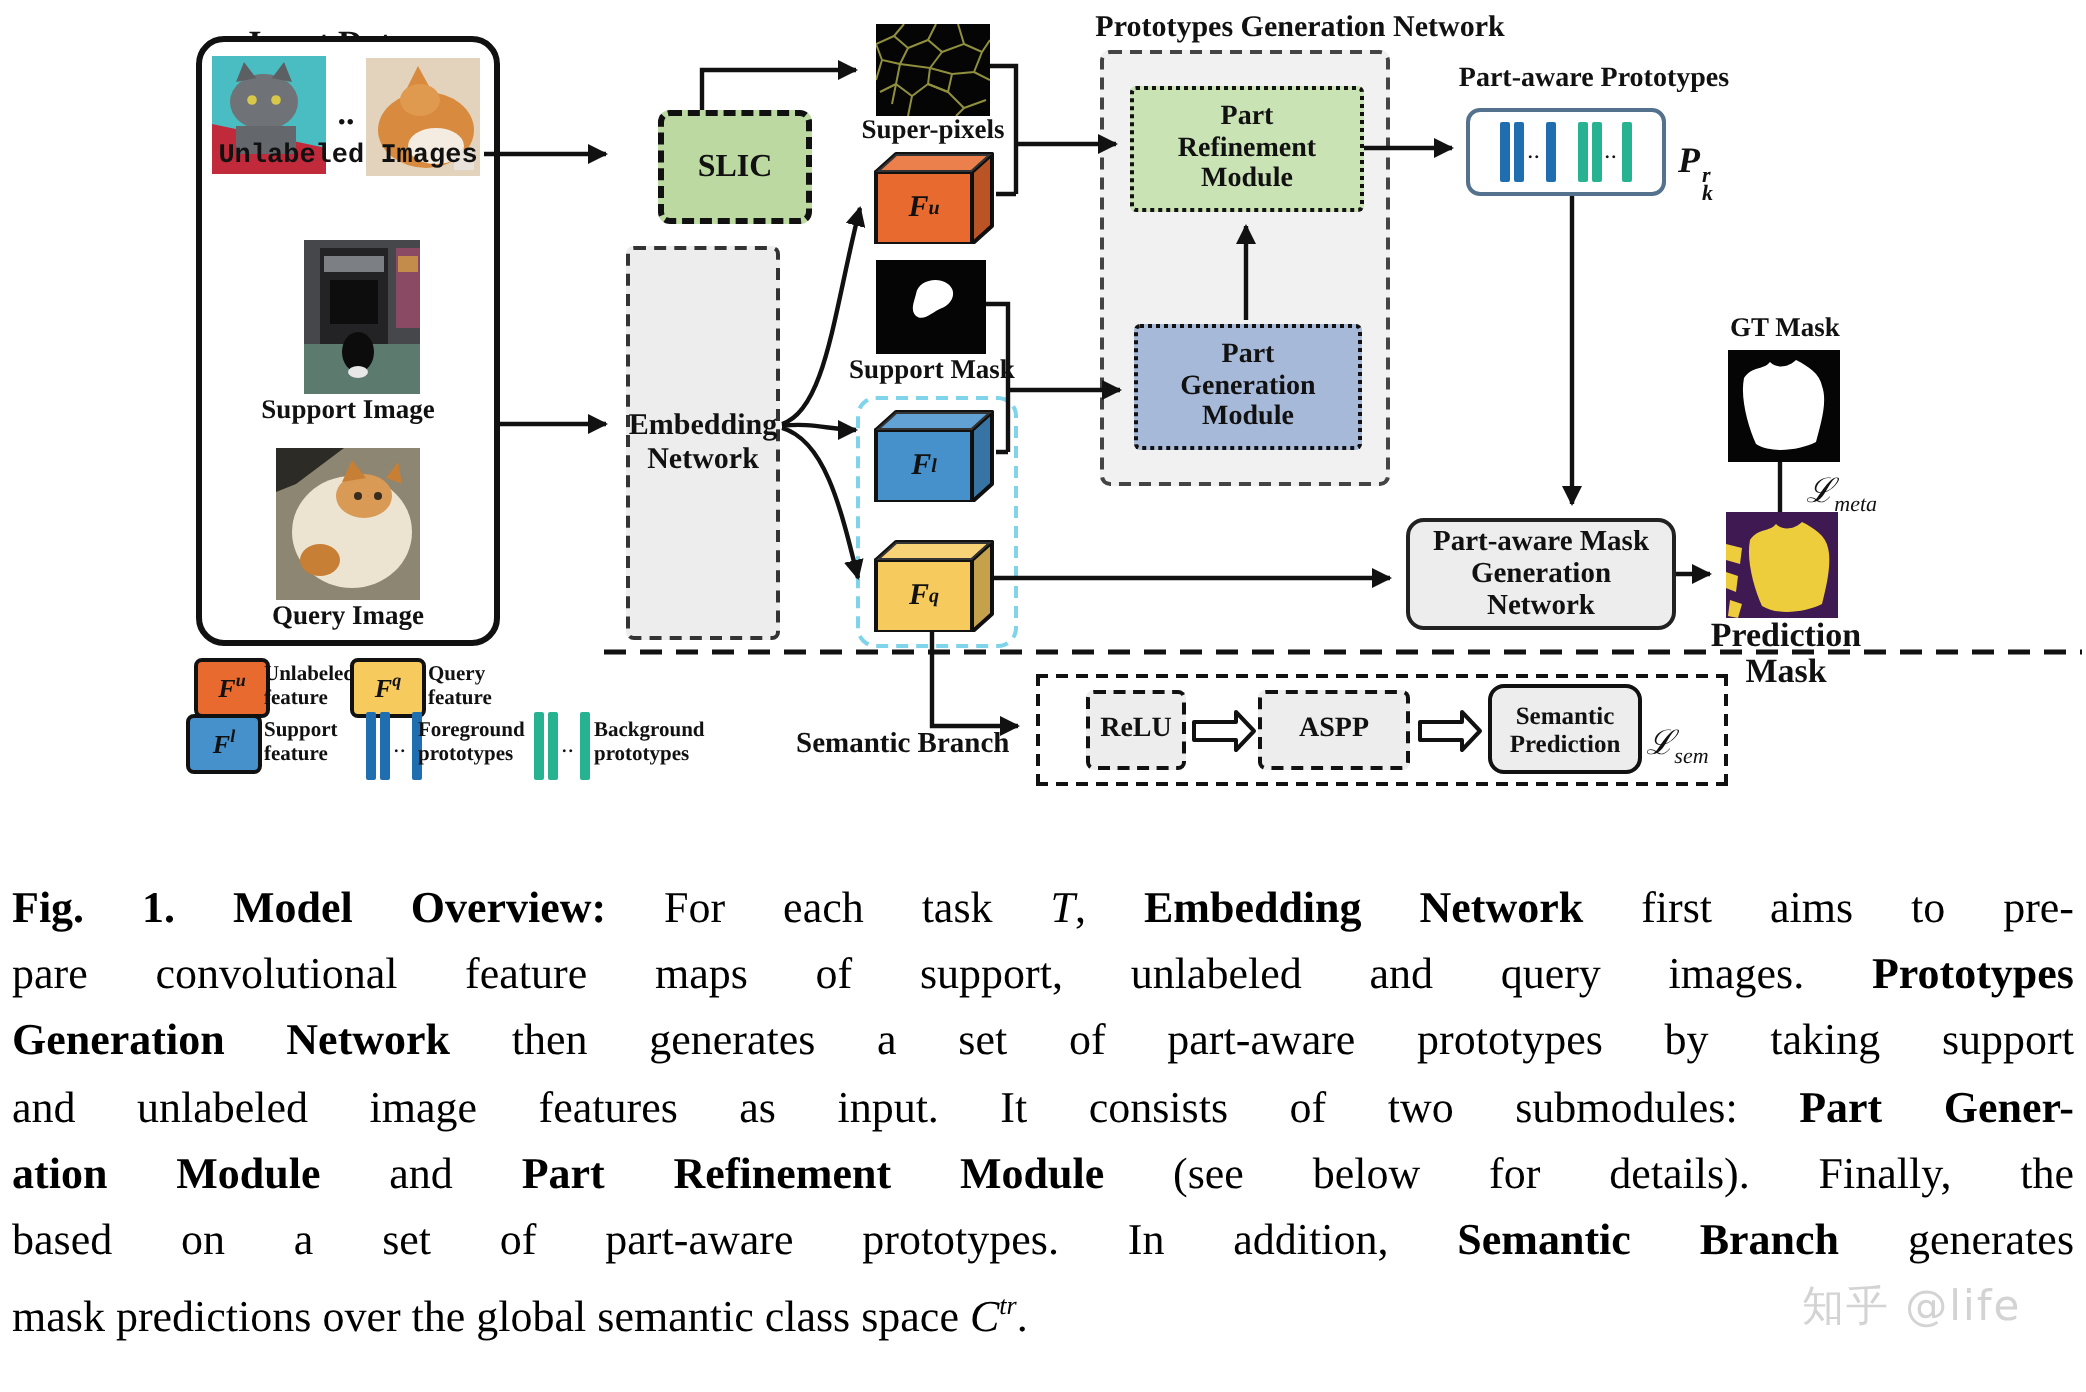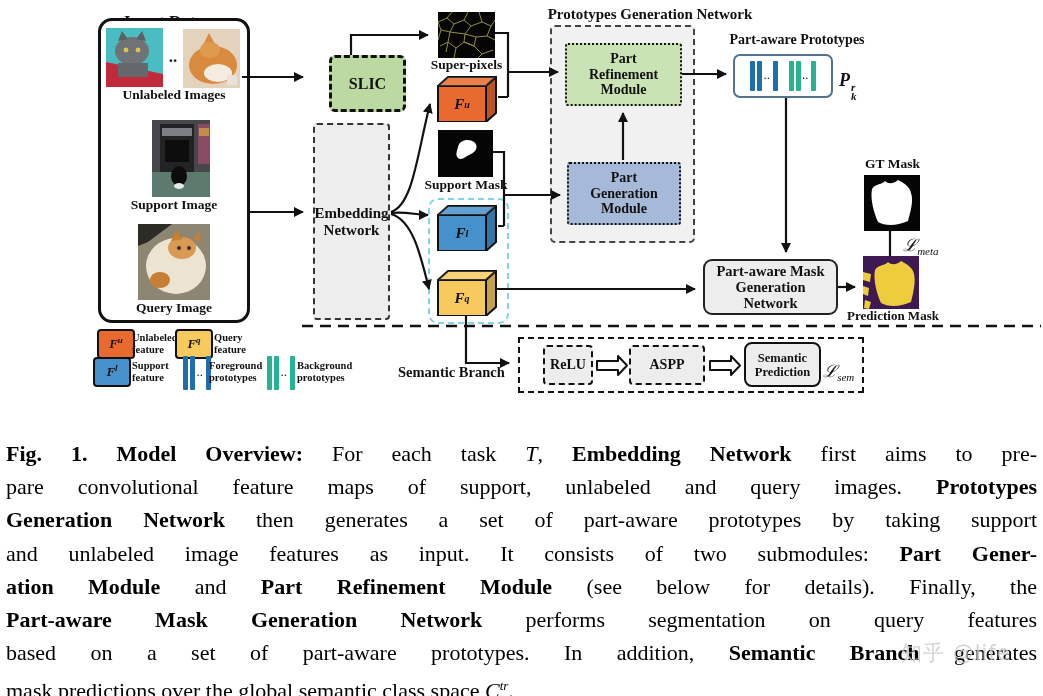--- a/index.html
+++ b/index.html
@@ -79,21 +79,21 @@
     </svg>
     <div class="dlab" style="left:163px;top:48px;width:20px;font-size:17px;">..</div>
     <svg class="abs" style="left:183px;top:29px;" width="57" height="59">
       <rect width="57" height="59" fill="#e3d3bd"></rect>
       <ellipse cx="30" cy="36" rx="24" ry="19" fill="#d88b3e"></ellipse>
       <ellipse cx="35" cy="44" rx="14" ry="9" fill="#f4ece0"></ellipse>
       <polygon points="20,16 26,4 32,15" fill="#d88b3e"></polygon>
       <ellipse cx="27" cy="21" rx="10" ry="8" fill="#e09a50"></ellipse>
       <rect x="44" y="46" width="10" height="10" fill="#e8e2da"></rect>
     </svg>
-    <div class="dlab" style="left:100px;top:88px;width:148px;font-size:13.5px;">Unlabeled Images</div>
+    <div class="dlab" style="left:100px;top:72px;width:148px;font-size:13.5px;font-family:Liberation Mono, monospace;">Unlabeled Images</div>
 
     <svg class="abs" style="left:152px;top:120px;" width="58" height="77">
       <rect width="58" height="77" fill="#46474a"></rect>
       <rect x="0" y="52" width="58" height="25" fill="#5c7a6e"></rect>
       <rect x="8" y="4" width="34" height="48" fill="#232325"></rect>
       <rect x="10" y="8" width="30" height="8" fill="#7c7f83"></rect>
       <rect x="13" y="20" width="24" height="22" fill="#0d0d0e"></rect>
       <rect x="46" y="4" width="12" height="40" fill="#8a4a64"></rect>
       <rect x="47" y="8" width="10" height="8" fill="#c48c4a"></rect>
       <ellipse cx="27" cy="56" rx="8" ry="10" fill="#0c0c0c"></ellipse>
@@ -222,21 +222,21 @@
       <path d="M8,14 C12,8 18,10 21,6 C25,10 31,8 34,5 C40,8 46,12 47,18 C50,26 46,38 44,46 C36,50 22,52 14,47 C10,38 6,24 8,14 Z" fill="#ffffff"></path>
     </svg>
     <span class="loss" style="left:903px;top:233px;">
       <span>ℒ</span><sub>meta</sub>
     </span>
     <svg class="abs" style="left:863px;top:256px;" width="56" height="55">
       <rect width="56" height="55" style="fill:var(--mask-purple)"></rect>
       <path d="M12,14 C16,8 22,10 25,6 C29,10 35,8 38,5 C44,8 50,12 51,18 C53,26 50,38 48,46 C40,50 26,52 18,47 C14,38 10,24 12,14 Z" style="fill:var(--mask-yellow)"></path>
       <path d="M0,16 L8,18 L7,26 L0,24 Z M0,30 L6,32 L5,40 L0,38 Z M2,44 L8,46 L6,53 L1,52 Z" style="fill:var(--mask-yellow)"></path>
     </svg>
-    <div class="dlab" style="left:843px;top:309px;width:100px;font-size:13px;background:#fff;">Prediction Mask</div>
+    <div class="dlab" style="left:843px;top:309px;width:100px;font-size:17px;background:#fff;">Prediction Mask</div>
 
     <div class="dlab" style="left:398px;top:365px;width:120px;font-size:14.5px;text-align:left;">Semantic Branch</div>
     <div class="abs sem-outer" style="left:518px;top:337px;width:346px;height:56px;"></div>
     <div class="dbox sem-dash" style="left:543px;top:345px;width:50px;height:40px;font-family:Liberation Serif, serif;">ReLU</div>
     <div class="dbox sem-dash" style="left:629px;top:345px;width:76px;height:40px;">ASPP</div>
     <div class="dbox sem-solid" style="left:744px;top:342px;width:77px;height:45px;padding:0 4px;">Semantic Prediction</div>
     <span class="loss" style="left:823px;top:359px;">
       <span>ℒ</span><sub>sem</sub>
     </span>
 
@@ -299,19 +299,18 @@
       </g>
     </svg>
   </div>
 
   <div class="caption">
       <div class="cap-line"><span class="b">Fig. 1.  Model Overview: </span><span>For each task </span><span class="i">T</span><span>, </span><span class="b">Embedding Network</span><span> first aims to pre-</span></div>
       <div class="cap-line"><span>pare convolutional feature maps of support, unlabeled and query images. </span><span class="b">Prototypes</span></div>
       <div class="cap-line"><span class="b">Generation Network</span><span> then generates a set of part-aware prototypes by taking support</span></div>
       <div class="cap-line"><span>and unlabeled image features as input. It consists of two submodules: </span><span class="b">Part Gener-</span></div>
       <div class="cap-line"><span class="b">ation Module</span><span> and </span><span class="b">Part Refinement Module</span><span> (see below for details). Finally, the</span></div>
-      <div class="cap-line"><span class="b">Part-aware Mask Generation Network</span><span> performs segmentation on query features</span></div>
       <div class="cap-line"><span>based on a set of part-aware prototypes. In addition, </span><span class="b">Semantic Branch</span><span> generates</span></div>
       <div class="cap-line cap-last"><span>mask predictions over the global semantic class space </span><span class="i">C</span><sup class="i">tr</sup><span>.</span></div>
     </div>
 
   <div class="watermark">知乎 @life</div>
 </div>
 
 </body></html>

